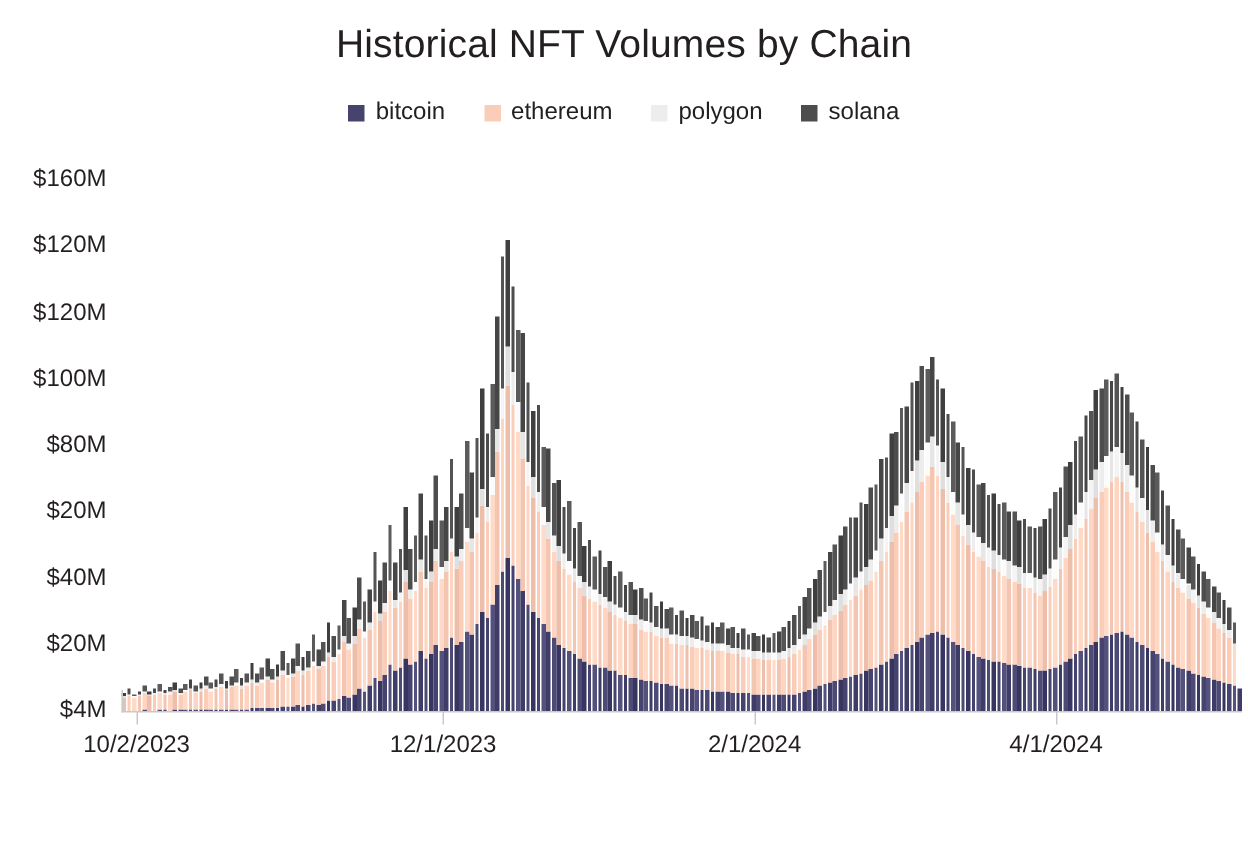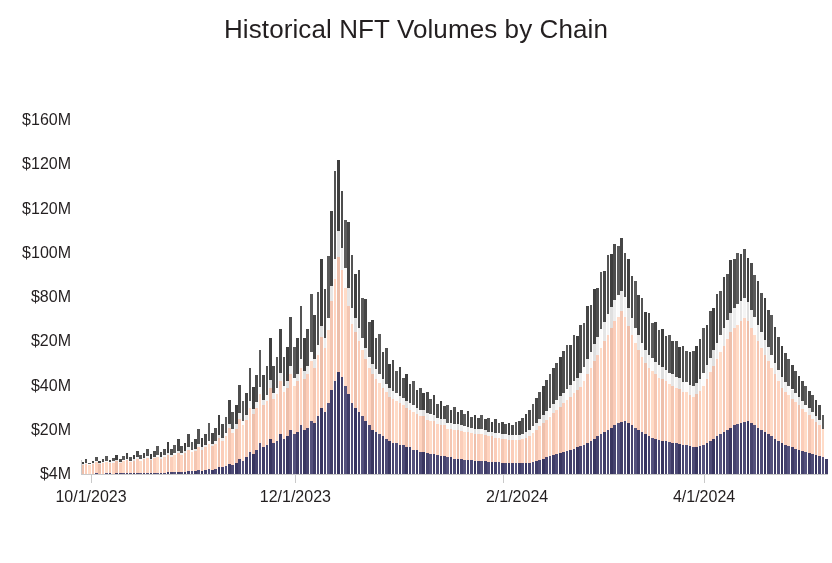--- a/index.html
+++ b/index.html
@@ -113,20 +113,38 @@
     letter-spacing: 0.1px;
   }
 </style>
 </head>
 <body>
 
 <div id="chart-root">
 
   <div id="chart-title">Historical NFT Volumes by Chain</div>
 
+  <div id="chart-legend">
+    <div class="legend-item">
+      <span class="legend-swatch" style="background: rgb(70, 67, 110);"></span>
+      <span>bitcoin</span>
+    </div>
+    <div class="legend-item">
+      <span class="legend-swatch" style="background: rgb(251, 205, 185);"></span>
+      <span>ethereum</span>
+    </div>
+    <div class="legend-item">
+      <span class="legend-swatch" style="background: rgb(237, 237, 237);"></span>
+      <span>polygon</span>
+    </div>
+    <div class="legend-item">
+      <span class="legend-swatch" style="background: rgb(77, 77, 77);"></span>
+      <span>solana</span>
+    </div>
+  </div>
 
   <div id="plot-wrap">
     <div id="y-axis-labels">
         <div class="ytick-label" style="top: 474px;">$4M</div>
         <div class="ytick-label" style="top: 429.75px;">$20M</div>
         <div class="ytick-label" style="top: 385.5px;">$40M</div>
         <div class="ytick-label" style="top: 341.25px;">$20M</div>
         <div class="ytick-label" style="top: 297px;">$80M</div>
         <div class="ytick-label" style="top: 252.75px;">$100M</div>
         <div class="ytick-label" style="top: 208.5px;">$120M</div>
@@ -1442,24 +1460,24 @@
           <div class="seg" style="height: 13.275px; bottom: 45.3562px; background: rgb(91, 91, 91);"></div>
         </div>
         <div class="bar-col" style="left: 743.964px; width: 2.66055px;">
           <div class="seg" style="height: 15.4875px; bottom: 0px; background: rgb(63, 60, 103);"></div>
         </div>
       </div>
     <div id="axis-line" style="left: 81px; top: 474px; width: 747px; height: 1px;"></div>
     <div id="axis-line-y" style="left: 81px; top: 460px; width: 1px; height: 15px;"></div>
     <div id="x-axis-labels">
         <div class="xtick-mark" style="left: 91.0493px; top: 474px; height: 9px;"></div>
-        <div class="xtick-label" style="left: 91.0493px; top: 488px;">10/1/2023</div>
+        <div class="xtick-label" style="left: 91.0493px; top: 488px;">10/2/2023</div>
         <div class="xtick-mark" style="left: 295.386px; top: 474px; height: 9px;"></div>
         <div class="xtick-label" style="left: 295.386px; top: 488px;">12/1/2023</div>
         <div class="xtick-mark" style="left: 503.072px; top: 474px; height: 9px;"></div>
-        <div class="xtick-label" style="left: 503.072px; top: 488px; margin-left: 14px;">2/1/2024</div>
+        <div class="xtick-label" style="left: 503.072px; top: 488px;">2/1/2024</div>
         <div class="xtick-mark" style="left: 704.058px; top: 474px; height: 9px;"></div>
         <div class="xtick-label" style="left: 704.058px; top: 488px;">4/1/2024</div>
       </div>
   </div>
 
 
 </div>
 
 </body></html>

